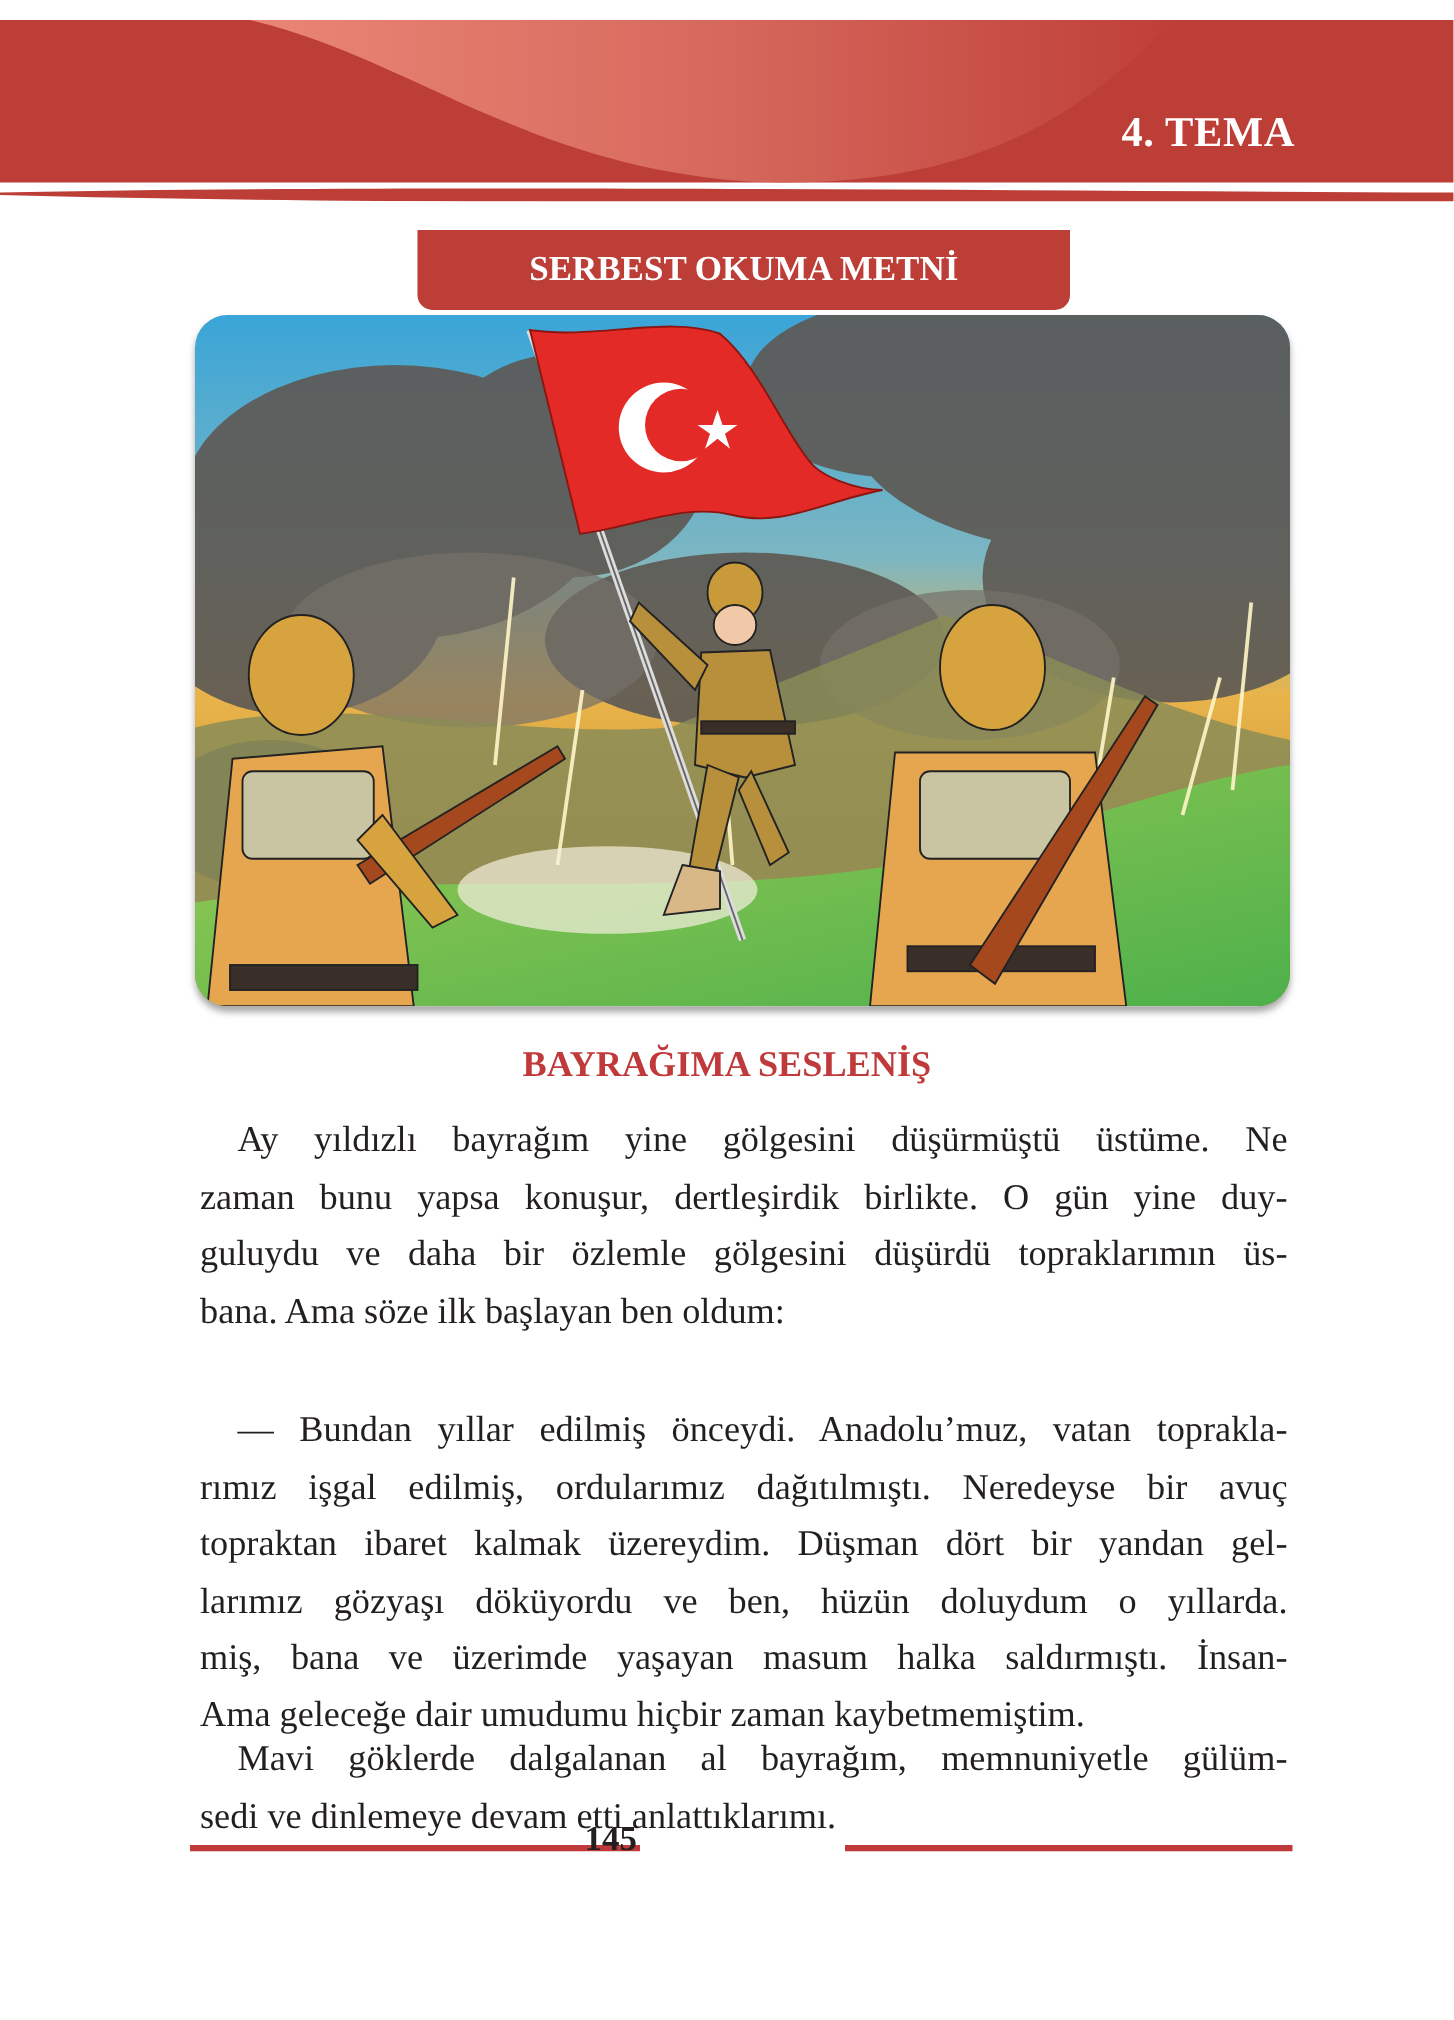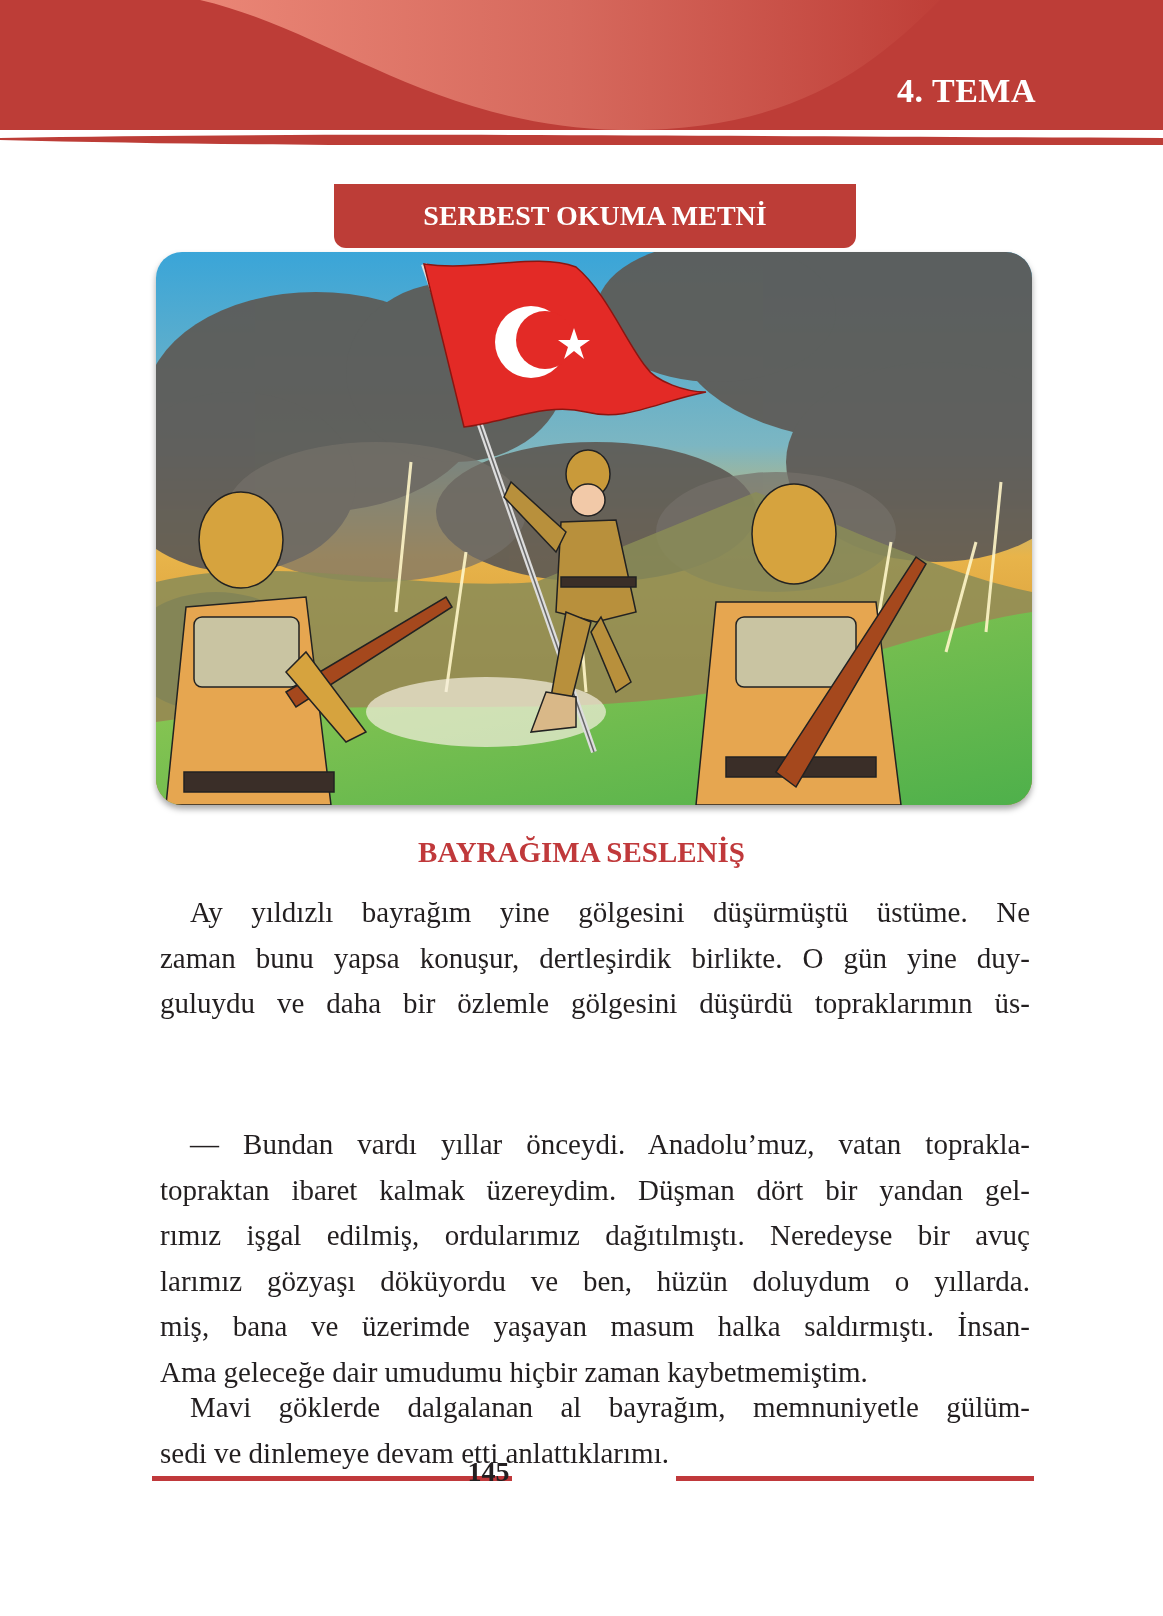--- a/index.html
+++ b/index.html
@@ -1,17 +1,17 @@
 <!DOCTYPE html>
 <html><head>
 <meta charset="utf-8">
 <style>
   html,body{margin:0;padding:0;background:#fff;}
   body{width:1163px;height:1616px;position:relative;overflow:hidden;font-family:"Liberation Serif","DejaVu Serif",serif;color:#231f20;}
-  .header{position:absolute;left:0;top:0;width:1163px;height:135px;}
+  .header{position:absolute;left:0;top:16px;width:1163px;height:135px;}
   .header svg{position:absolute;left:0;top:0;}
   .tema{position:absolute;right:127px;top:72px;color:#fff;font-weight:bold;font-size:34px;letter-spacing:0.5px;}
   .tab{position:absolute;left:334px;top:148px;width:522px;height:64px;background:#bd3d37;border-radius:0 0 12px 12px;display:flex;align-items:center;justify-content:center;color:#fff;font-weight:bold;font-size:28px;margin-top:36px;}
   .illus{position:absolute;left:156px;top:252px;width:876px;height:553px;border-radius:26px;overflow:hidden;box-shadow:0 4px 6px rgba(0,0,0,0.35);}
   .title{position:absolute;left:0;width:1163px;top:836px;text-align:center;color:#c0393b;font-weight:bold;font-size:29px;}
   .para{position:absolute;left:160px;width:870px;font-size:29px;line-height:45.5px;text-align:justify;}
   .para p{margin:0;text-indent:30px;text-align:justify;}
   .para p span.line{display:block;text-align:justify;text-align-last:justify;}
   .footer-line{position:absolute;top:1476px;height:5px;background:#c0393b;}
   .pagenum{position:absolute;top:1456px;left:0;width:977px;text-align:center;font-weight:bold;font-size:28px;}
@@ -120,28 +120,29 @@
 </div>
 
 <div class="title">BAYRAĞIMA SESLENİŞ</div>
 
 <div class="para" style="top:890px;">
   <p>
     <span class="line">Ay yıldızlı bayrağım yine gölgesini düşürmüştü üstüme. Ne</span>
   </p>
   <span class="line" style="display:block;text-align-last:justify;">zaman bunu yapsa konuşur, dertleşirdik birlikte. O gün yine duy-</span>
   <span class="line" style="display:block;text-align-last:justify;">guluydu ve daha bir özlemle gölgesini düşürdü topraklarımın üs-</span>
+  <span class="line" style="display:block;">bana. Ama söze ilk başlayan ben oldum:</span>
 </div>
 
 <div class="para" style="top:1122px;">
   <p>
-    <span class="line">— Bundan vardı yıllar önceydi. Anadolu’muz, vatan toprakla-</span>
+    <span class="line">— Bundan yıllar edilmiş önceydi. Anadolu’muz, vatan toprakla-</span>
   </p>
+  <span class="line" style="display:block;text-align-last:justify;">rımız işgal edilmiş, ordularımız dağıtılmıştı. Neredeyse bir avuç</span>
   <span class="line" style="display:block;text-align-last:justify;">topraktan ibaret kalmak üzereydim. Düşman dört bir yandan gel-</span>
-  <span class="line" style="display:block;text-align-last:justify;">rımız işgal edilmiş, ordularımız dağıtılmıştı. Neredeyse bir avuç</span>
   <span class="line" style="display:block;text-align-last:justify;">larımız gözyaşı döküyordu ve ben, hüzün doluydum o yıllarda.</span>
   <span class="line" style="display:block;text-align-last:justify;">miş, bana ve üzerimde yaşayan masum halka saldırmıştı. İnsan-</span>
   <span class="line" style="display:block;">Ama geleceğe dair umudumu hiçbir zaman kaybetmemiştim.</span>
 </div>
 
 <div class="para" style="top:1385px;">
   <p>
     <span class="line">Mavi göklerde dalgalanan al bayrağım, memnuniyetle gülüm-</span>
   </p>
   <span class="line" style="display:block;">sedi ve dinlemeye devam etti anlattıklarımı.</span>

